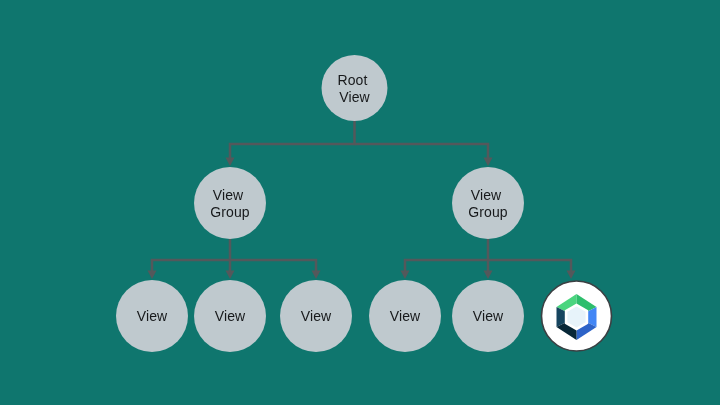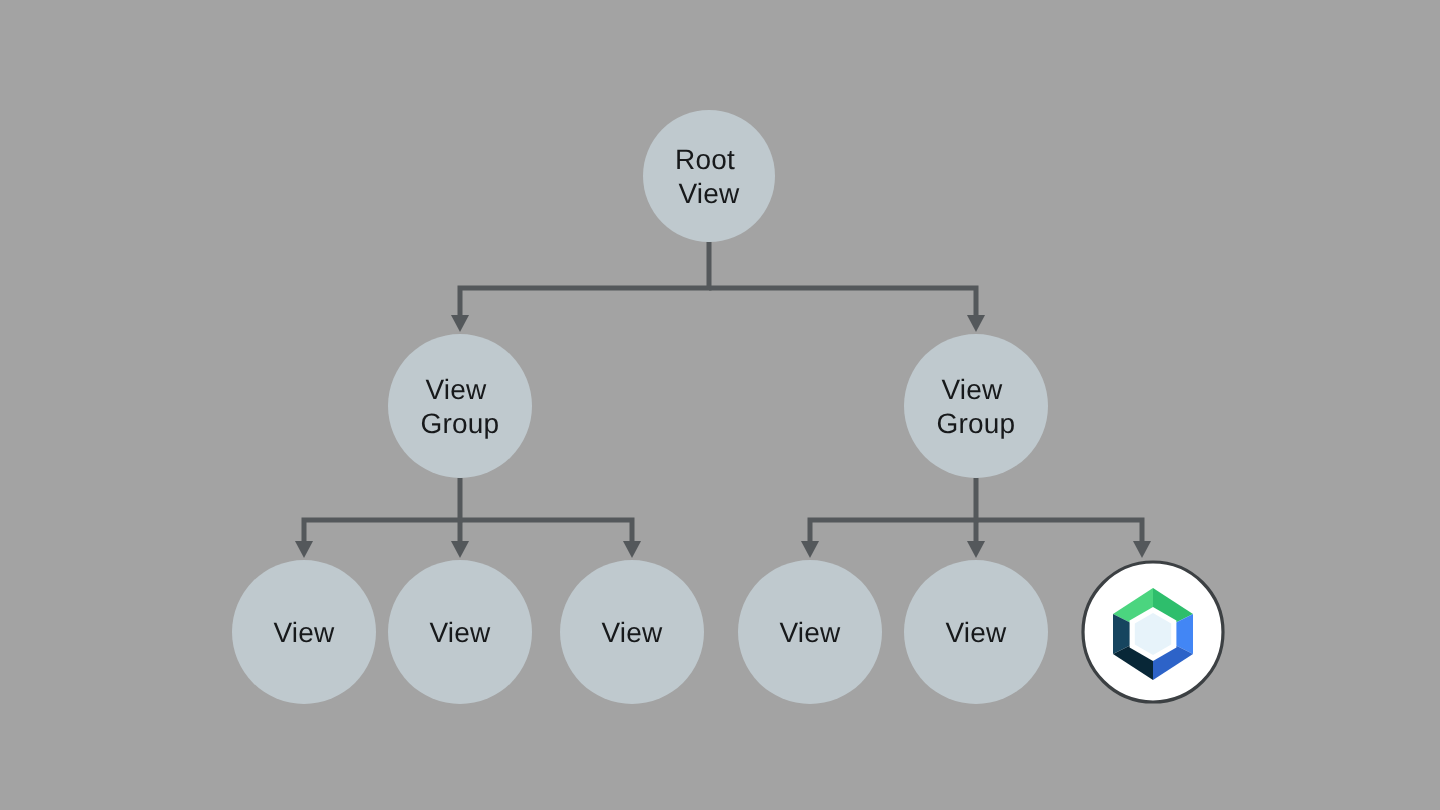--- a/index.html
+++ b/index.html
@@ -8,21 +8,21 @@
     width: 720px;
     height: 405px;
     background: #ffffff;
     overflow: hidden;
     font-family: "Liberation Sans", sans-serif;
   }
   .stage {
     position: relative;
     width: 720px;
     height: 405px;
-    background: #a3a3a3;
+    background: #0f766e;
   }
   svg text {
     font-family: "Liberation Sans", sans-serif;
     font-weight: 500;
     letter-spacing: 0.1px;
   }
 </style>
 </head>
 <body>
 

